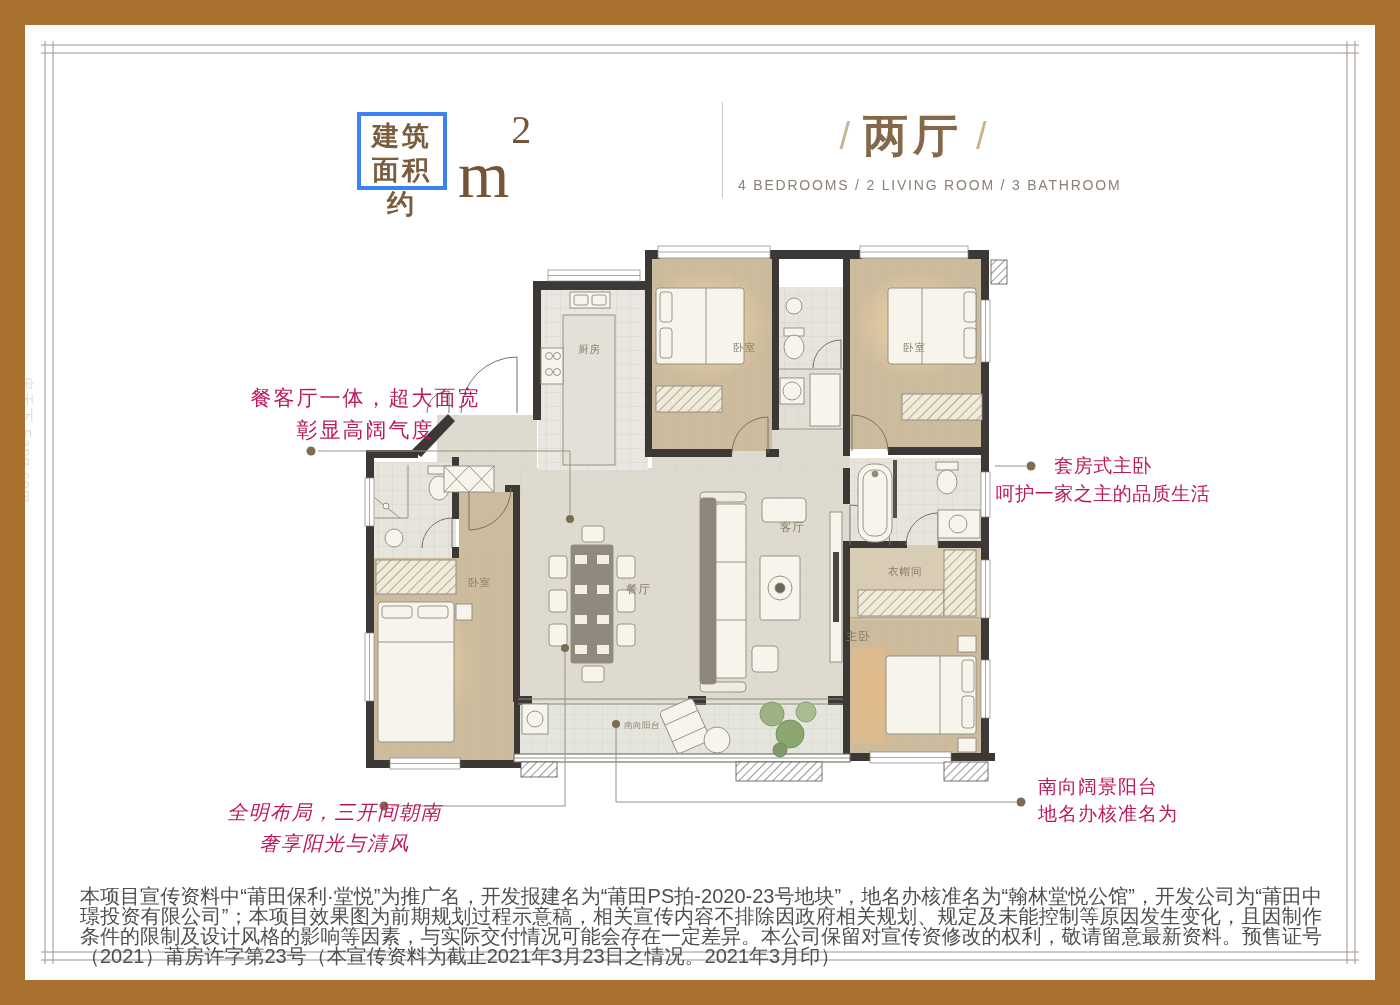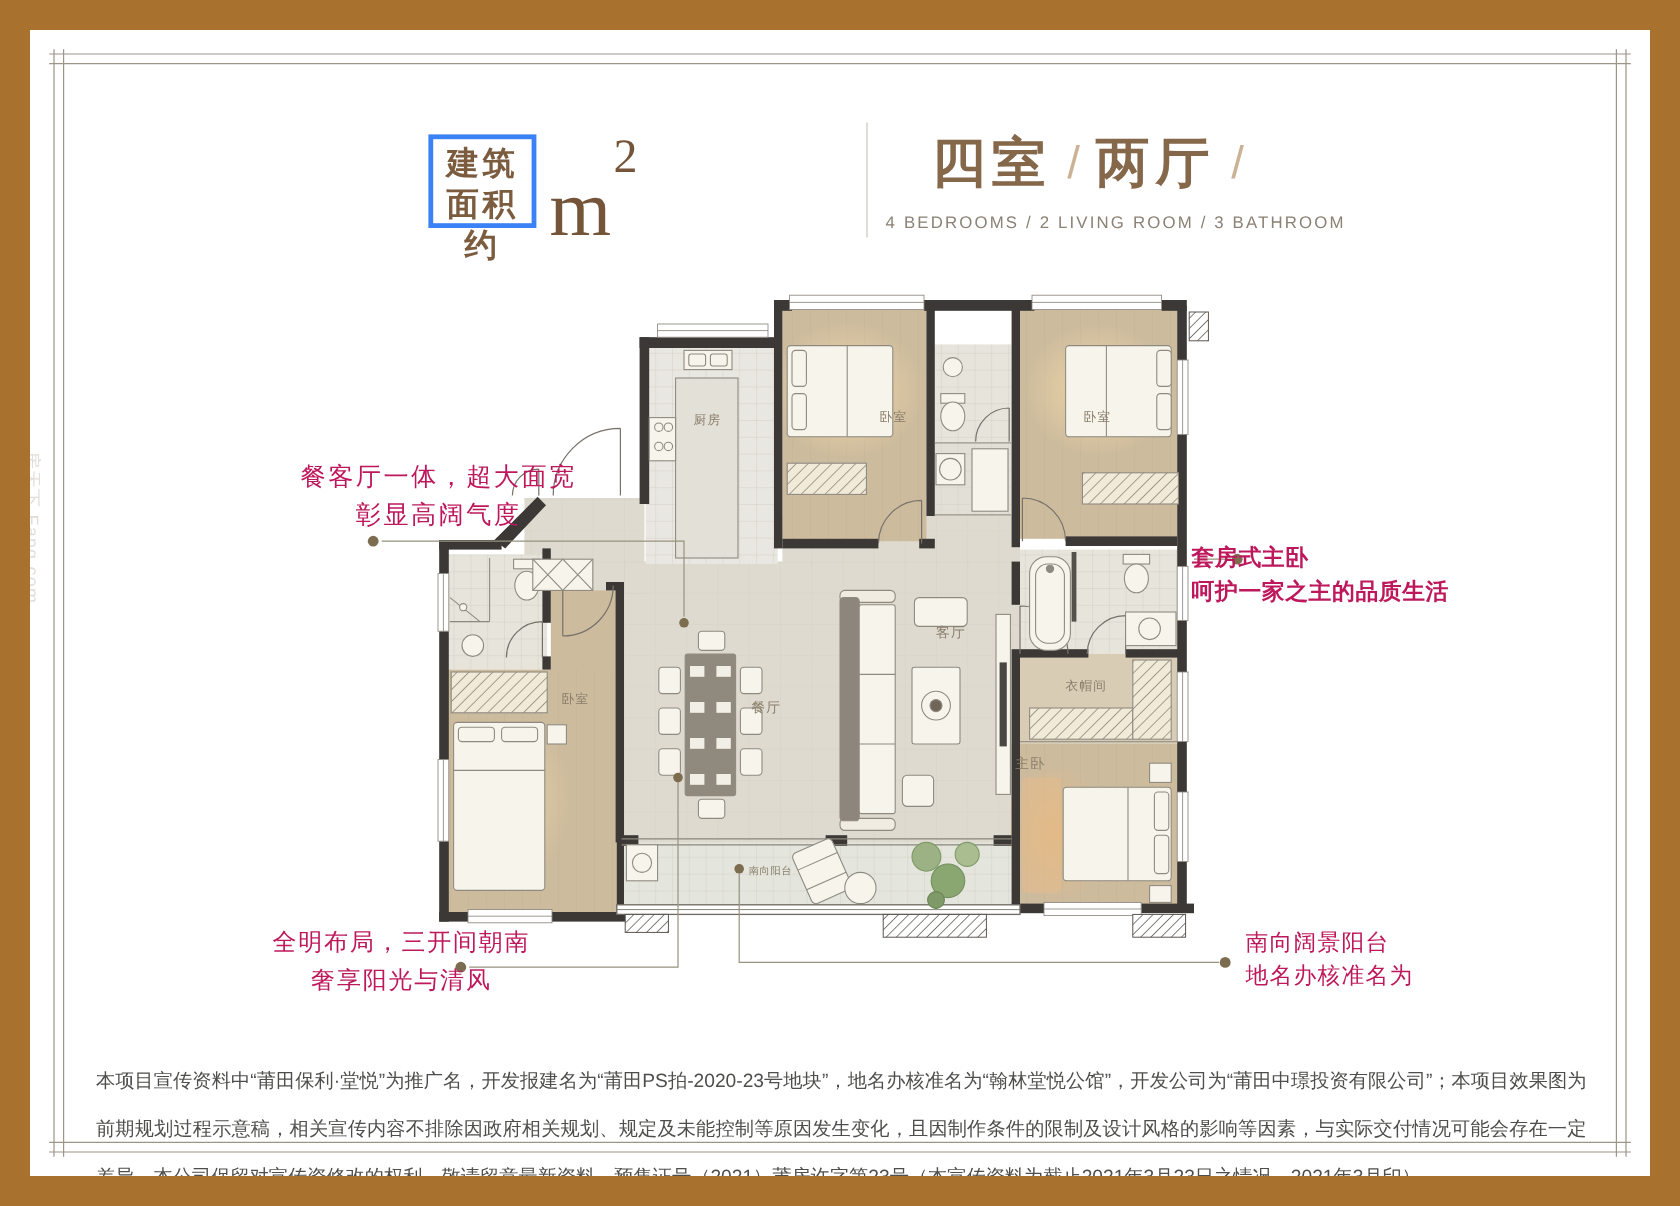--- a/index.html
+++ b/index.html
@@ -24,27 +24,27 @@
   .area-value .sup{font-size:40px;line-height:1;transform:translateY(-52px);margin-left:2px;display:inline-block;}
   .header-divider{position:absolute;left:722px;top:102px;width:1px;height:96px;background:#ccc7bf;z-index:2;}
   .rooms{position:absolute;left:738px;top:106px;width:350px;text-align:center;z-index:2;}
   .rooms-cn{display:flex;justify-content:center;align-items:center;color:#85674a;font-size:45px;font-weight:bold;}
   .cn-room{letter-spacing:5px;}
   .cn-sep{color:#cbb295;font-size:38px;padding:0 13px;font-weight:normal;}
   .rooms-en{margin-top:11px;font-size:14px;color:#8b8174;letter-spacing:1.8px;white-space:nowrap;}
   
   .ann{position:absolute;color:#be185d;z-index:2;}
   .ann-left{left:208px;top:382px;width:315px;text-align:center;font-size:21px;letter-spacing:2px;line-height:32px;}
-  .ann-right{left:993px;top:452px;width:220px;text-align:left;font-size:19px;letter-spacing:.5px;line-height:28px;font-weight:bold;}
-  .ann-bl{left:212px;top:771px;width:245px;text-align:center;font-size:20px;letter-spacing:1.5px;line-height:31px;}
+  .ann-right{left:993px;top:452px;width:220px;text-align:center;font-size:19px;letter-spacing:.5px;line-height:28px;}
+  .ann-bl{left:212px;top:797px;width:245px;text-align:center;font-size:20px;letter-spacing:1.5px;line-height:31px;font-style:italic;}
   .ann-br{left:1038px;top:773px;width:170px;text-align:left;font-size:19px;letter-spacing:1px;line-height:27px;}
   
   .disclaimer{
     position:absolute;left:80px;right:78px;top:866px;z-index:2;
-    font-size:16px;line-height:40px;color:#4e4e4c;text-align:justify;
+    font-size:20px;line-height:20px;color:#4e4e4c;text-align:justify;
   }
   
   .wm{position:absolute;color:rgba(186,180,172,.45);font-size:15px;letter-spacing:1px;z-index:0;white-space:nowrap;}
   .wm-top{left:318px;top:0px;}
   .wm-left{left:-38px;top:430px;transform:rotate(90deg);}
   .wm-right{left:1330px;top:640px;transform:rotate(90deg);}
   .wm-bottom{left:700px;top:985px;}
 </style>
 </head>
 <body>
@@ -401,21 +401,20 @@
 
 <div class="area-value">
   <span class="unit">m</span>
   <span class="sup">2</span>
 </div>
 
 <div class="header-divider"></div>
 
 <div class="rooms">
   <div class="rooms-cn">
-    <span class="cn-room">四室</span>
     <span class="cn-sep">/</span>
     <span class="cn-room">两厅</span>
     <span class="cn-sep">/</span>
   </div>
   <div class="rooms-en">4 BEDROOMS  /  2 LIVING ROOM  /  3 BATHROOM</div>
 </div>
 
 <div class="ann ann-left">
   <div>餐客厅一体，超大面宽</div>
   <div>彰显高阔气度</div>

